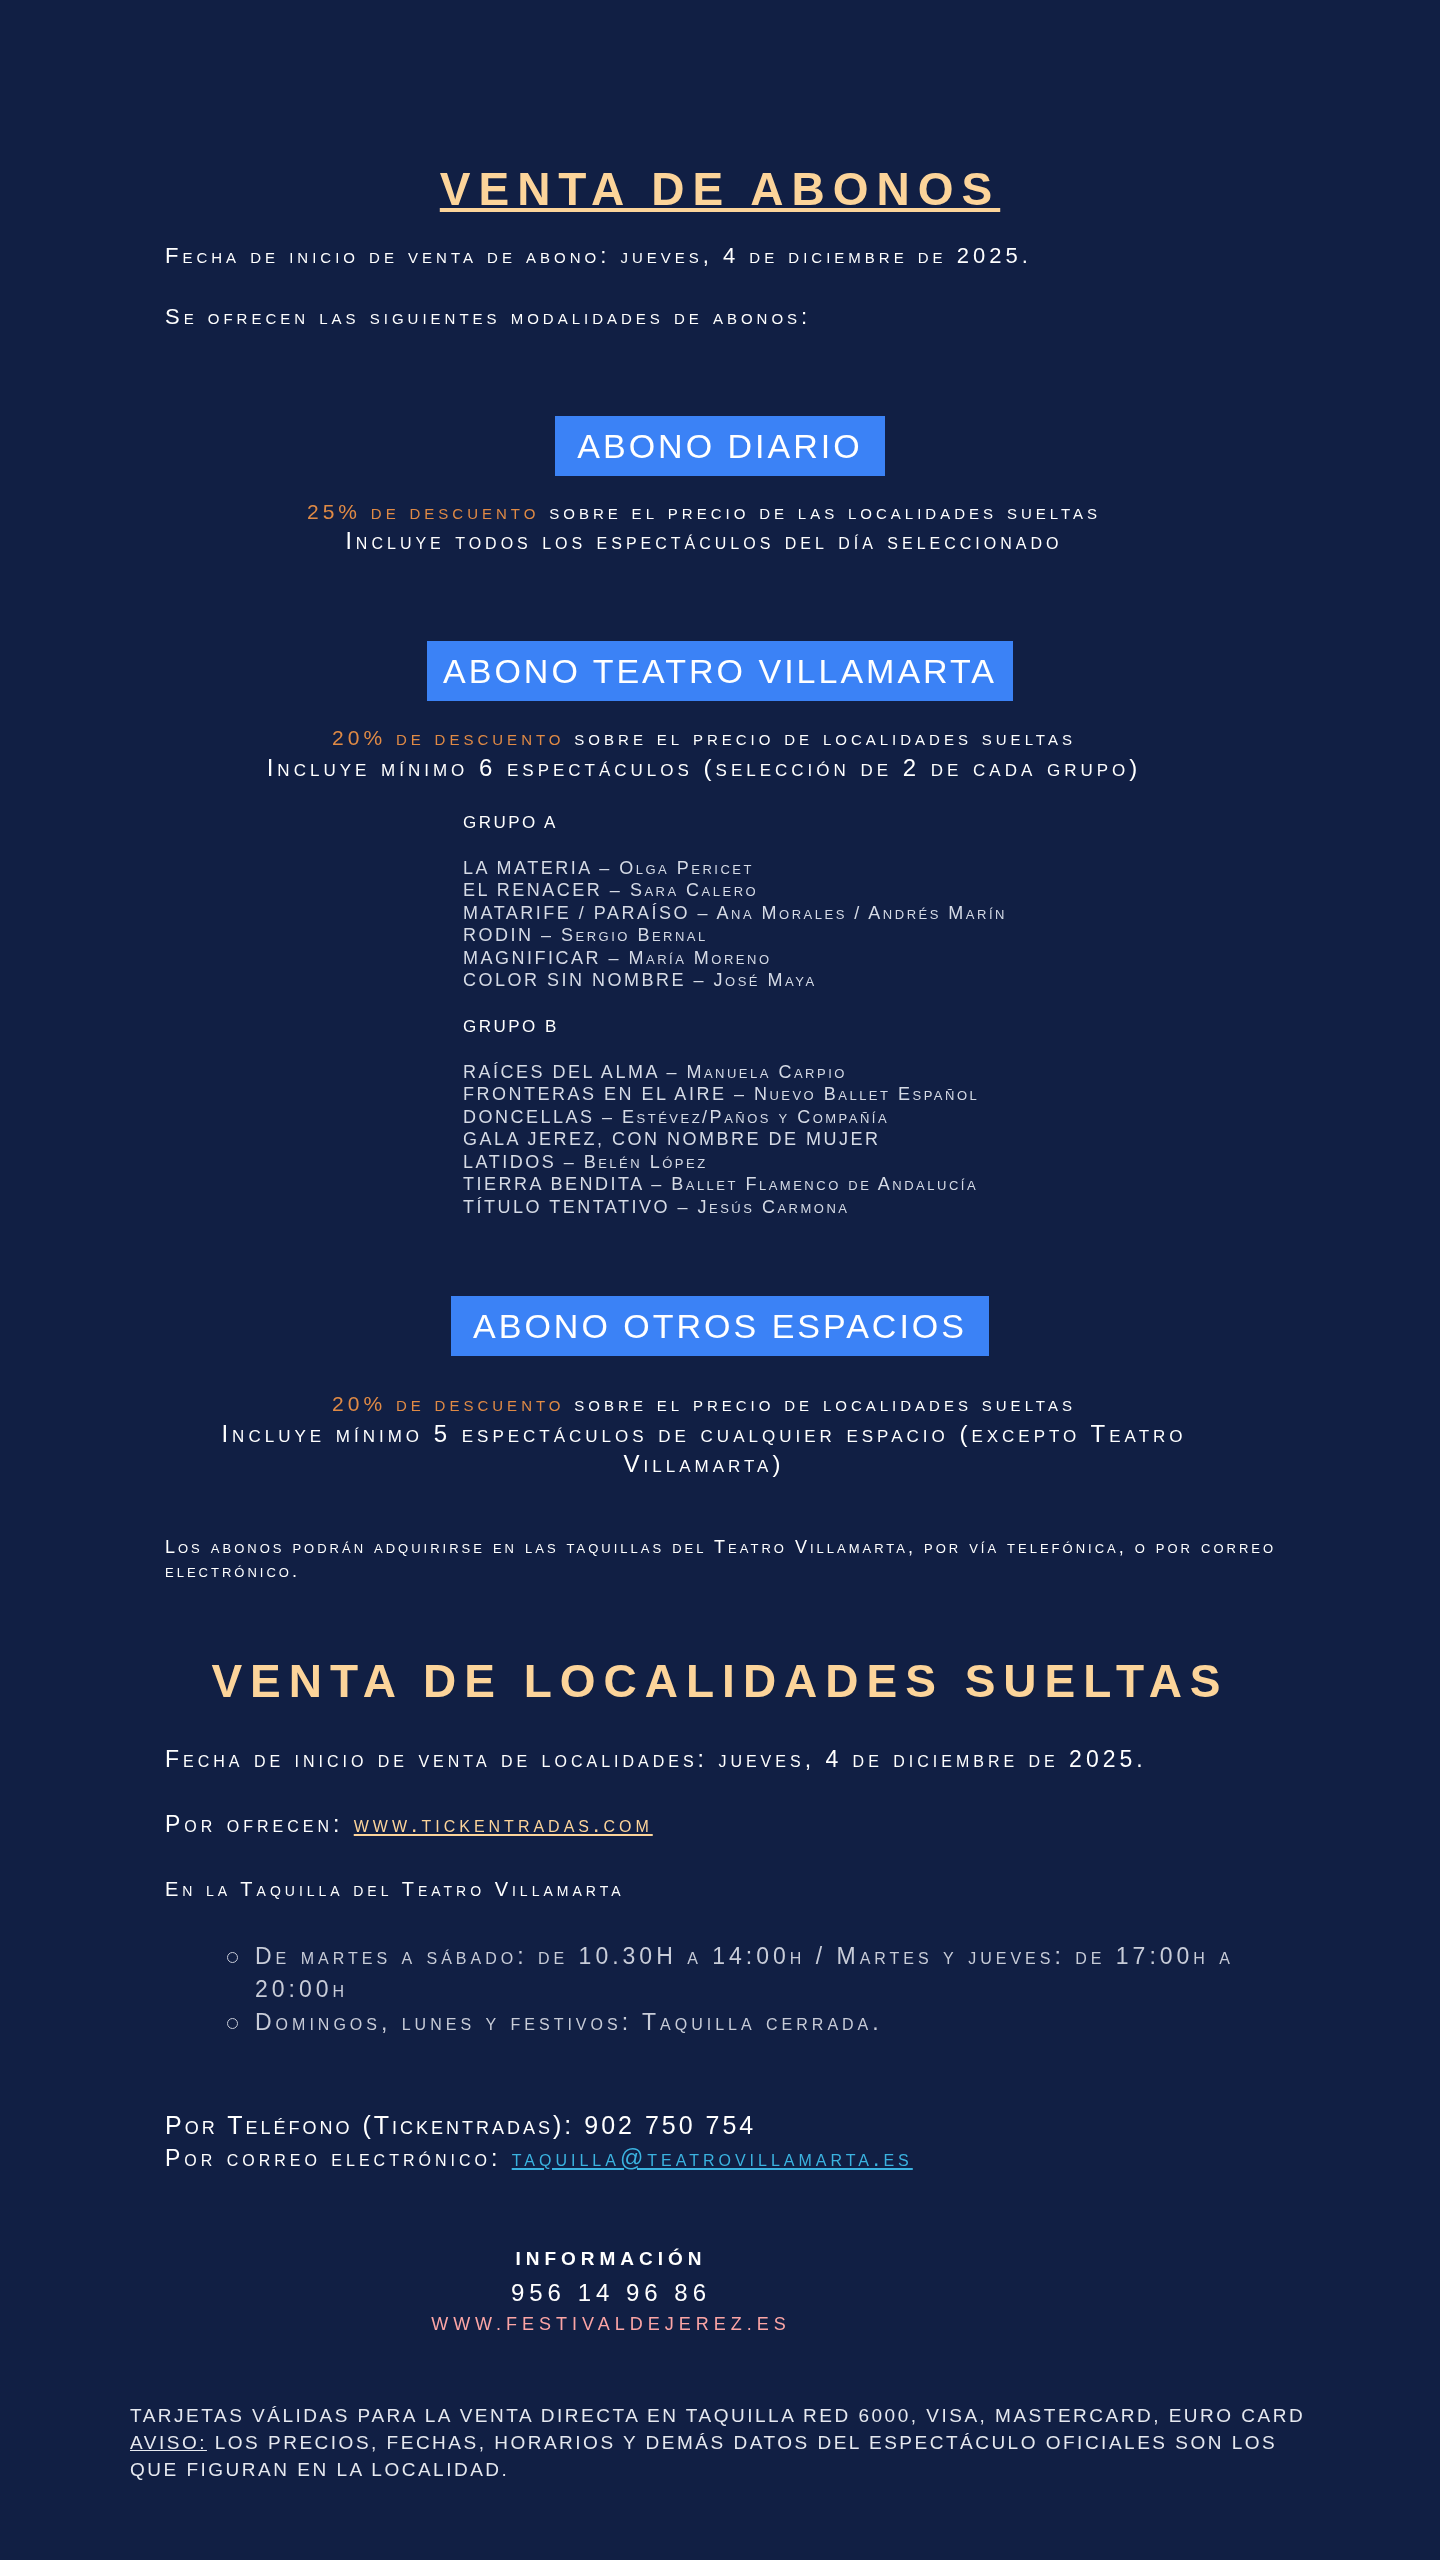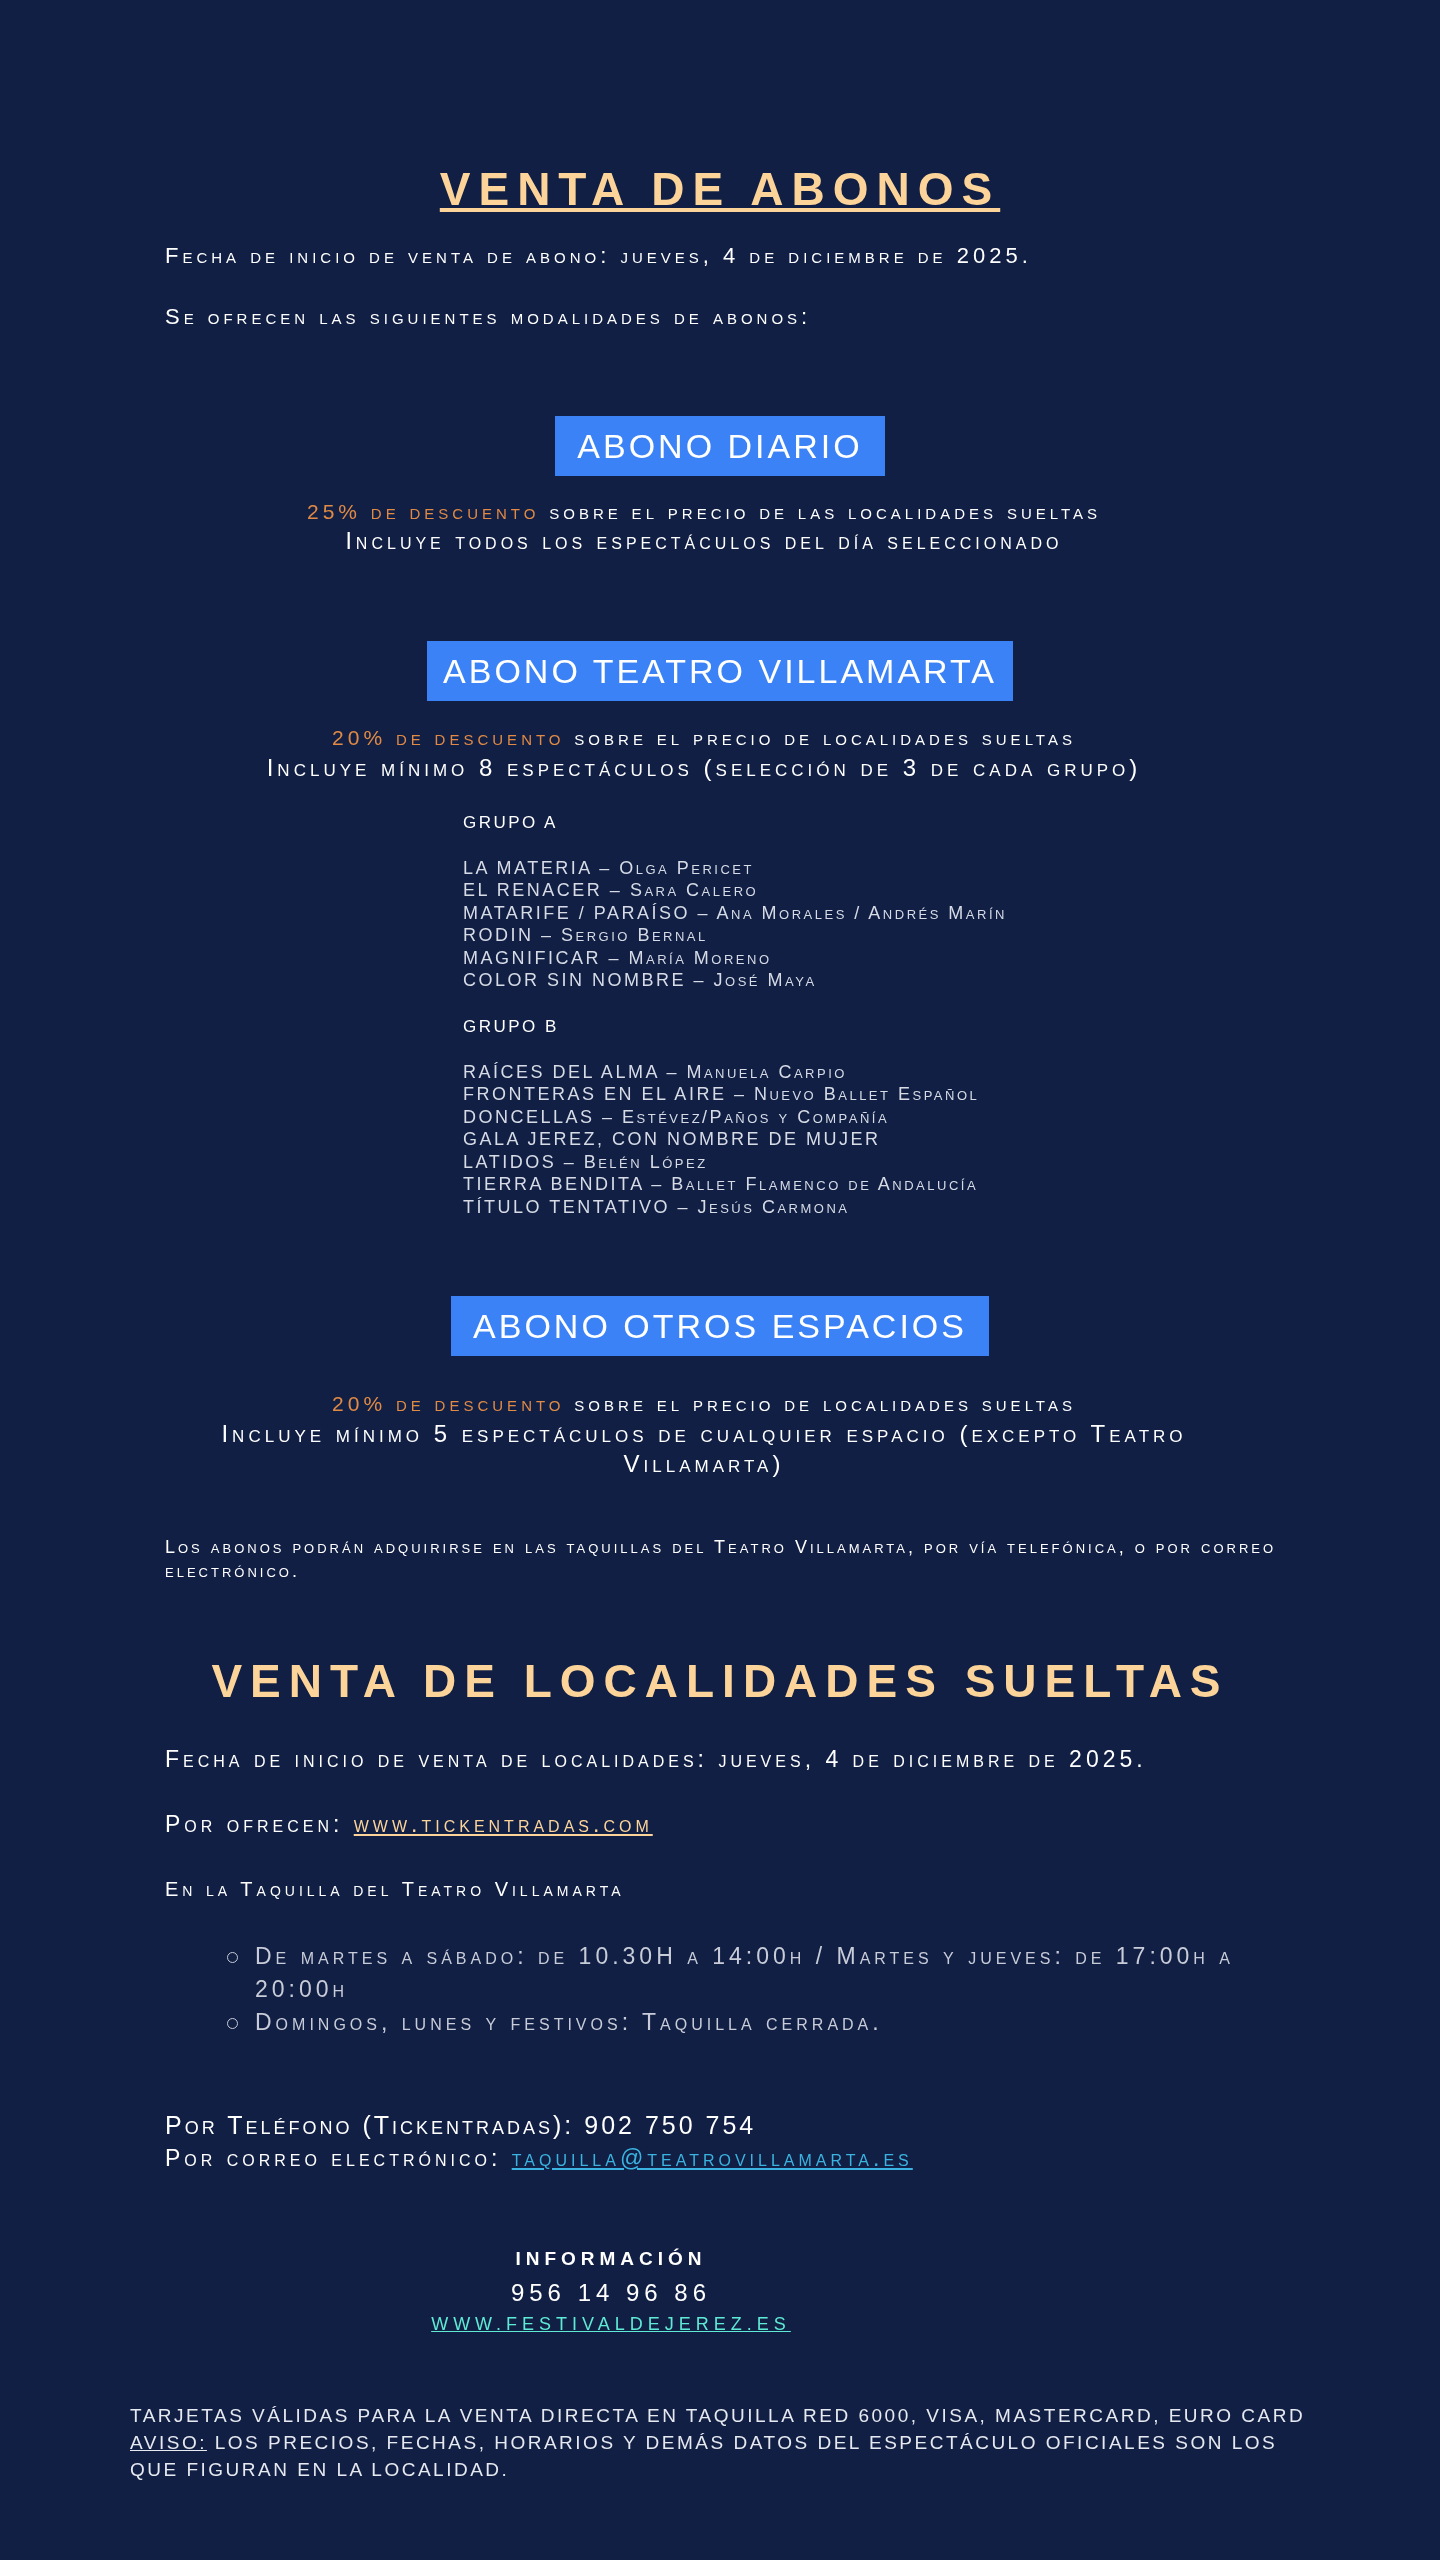--- a/index.html
+++ b/index.html
@@ -49,21 +49,21 @@
   <span class="orange">25% de descuento</span><span> sobre el precio de las localidades sueltas</span>
 </div>
 <div class="abs center-line" style="top:528px;font-size:23px;">Incluye todos los espectáculos del día seleccionado</div>
 
 <div class="abs box-wrap" style="top:641px;">
   <span class="green-box" style="padding:0 16px;">ABONO TEATRO VILLAMARTA</span>
 </div>
 <div class="abs center-line" style="top:726px;font-size:21px;">
   <span class="orange">20% de descuento</span><span> sobre el precio de localidades sueltas</span>
 </div>
-<div class="abs center-line" style="top:754px;font-size:24px;">Incluye mínimo 8 espectáculos (selección de 3 de cada grupo)</div>
+<div class="abs center-line" style="top:754px;font-size:24px;">Incluye mínimo 6 espectáculos (selección de 2 de cada grupo)</div>
 
 <div class="abs list" style="top:812px;">
   <div class="group">GRUPO A</div>
   <div class="blank"></div>
   <div>LA MATERIA – Olga Pericet</div>
   <div>EL RENACER – Sara Calero</div>
   <div>MATARIFE / PARAÍSO – Ana Morales / Andrés Marín</div>
   <div>RODIN – Sergio Bernal</div>
   <div>MAGNIFICAR – María Moreno</div>
   <div>COLOR SIN NOMBRE – José Maya</div>
@@ -105,19 +105,19 @@
 </ul>
 
 <div class="abs para" style="top:2111px;font-size:25px;letter-spacing:3px;">Por Teléfono (Tickentradas): 902 750 754</div>
 <div class="abs para" style="top:2145px;font-size:23px;">
   <span>Por correo electrónico: </span><a class="link-blue">taquilla@teatrovillamarta.es</a>
 </div>
 
 <div class="abs info" style="top:2248px;font-size:19px;letter-spacing:5px;font-weight:bold;">INFORMACIÓN</div>
 <div class="abs info" style="top:2279px;font-size:24px;letter-spacing:5px;">956 14 96 86</div>
 <div class="abs info" style="top:2314px;font-size:18px;letter-spacing:5px;">
-  <a style="color:#5eead4;text-decoration:underline;">WWW.FESTIVALDEJEREZ.ES</a>
+  <a style="color:#fca5a5;">WWW.FESTIVALDEJEREZ.ES</a>
 </div>
 
 <div class="abs foot" style="top:2402px;">
   <div>TARJETAS VÁLIDAS PARA LA VENTA DIRECTA EN TAQUILLA RED 6000, VISA, MASTERCARD, EURO CARD</div>
   <div><span style="text-decoration:underline;">AVISO:</span><span> LOS PRECIOS, FECHAS, HORARIOS Y DEMÁS DATOS DEL ESPECTÁCULO OFICIALES SON LOS QUE FIGURAN EN LA LOCALIDAD.</span></div>
 </div>
 
 </body></html>

